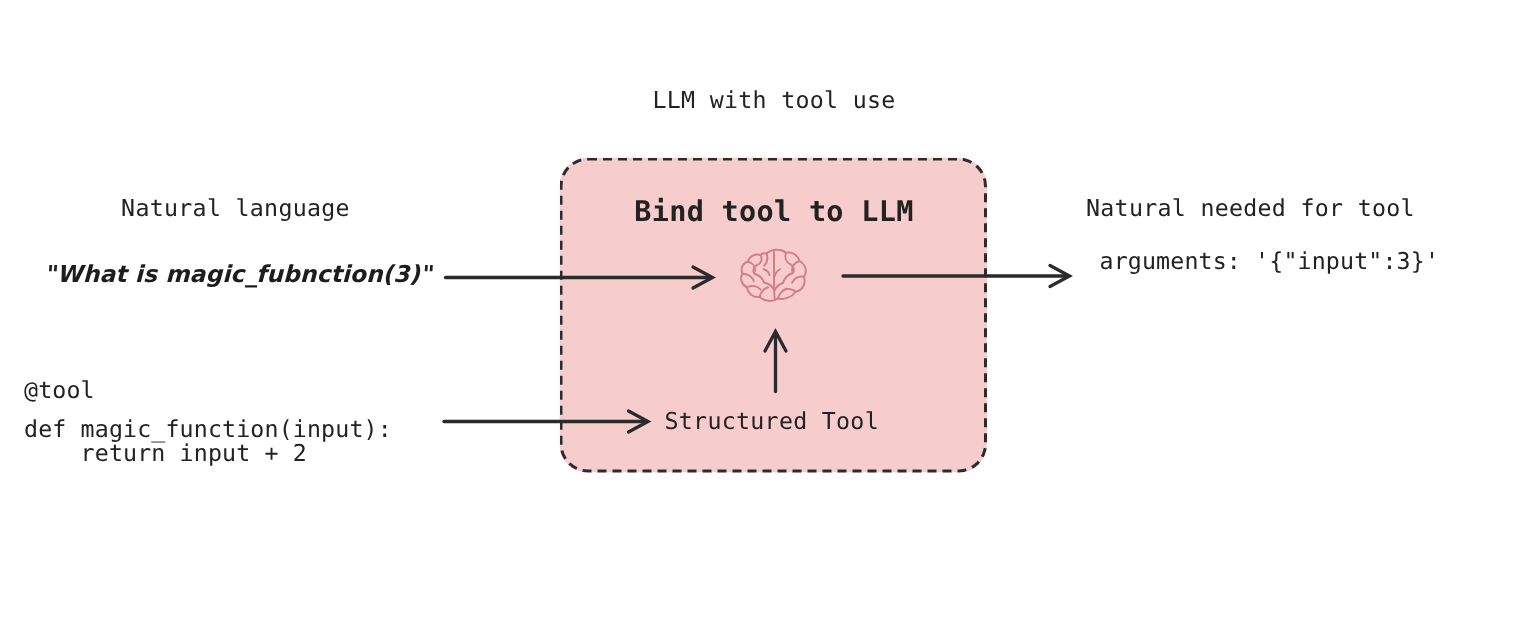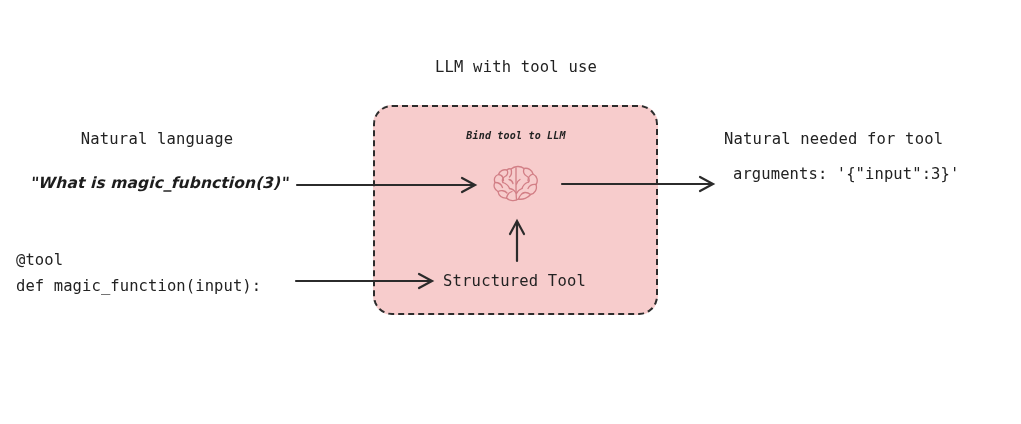--- a/index.html
+++ b/index.html
@@ -24,24 +24,23 @@
   .mono {
     font-family: "DejaVu Sans Mono", "Liberation Mono", monospace;
     color: #222222;
     white-space: pre;
   }
   .heading {
     font-size: 15.5px;
     letter-spacing: 0.2px;
   }
   .heading-bold {
-    font-size: 10px;
+    font-size: 19px;
     font-weight: bold;
     letter-spacing: 0.2px;
-    font-style: italic;
   }
   .code {
     font-size: 15.5px;
     line-height: 21px;
     letter-spacing: 0.1px;
   }
   .handwriting {
     font-family: "DejaVu Sans", "Liberation Sans", sans-serif;
     font-style: italic;
     font-size: 15.5px;
@@ -120,20 +119,21 @@
   </div>
 
   <div class="abs mono heading" style="left:443px; top:272px;">Structured Tool</div>
 
   <div class="abs mono heading centered" style="left:157px; top:130px;">Natural language</div>
 
   <div class="abs handwriting" style="left:31px; top:174px;">"What is magic_fubnction(3)"</div>
 
   <div class="abs mono code" style="left:16px; top:250px;">@tool</div>
   <div class="abs mono code" style="left:16px; top:276px;">def magic_function(input):</div>
+  <div class="abs mono code" style="left:16px; top:292px;">    return input + 2</div>
 
   <div class="abs mono heading" style="left:724px; top:130px;">Natural needed for tool</div>
 
   <div class="abs mono code" style="left:733px; top:164px;">arguments: '{"input":3}'</div>
 
   <svg class="abs" id="overlay" viewBox="0 0 1021 424">
     <g stroke="#2b2b2b" stroke-width="2.2" fill="none" stroke-linecap="round">
 
       <g>
         <line x1="297" y1="185" x2="474" y2="185"></line>

